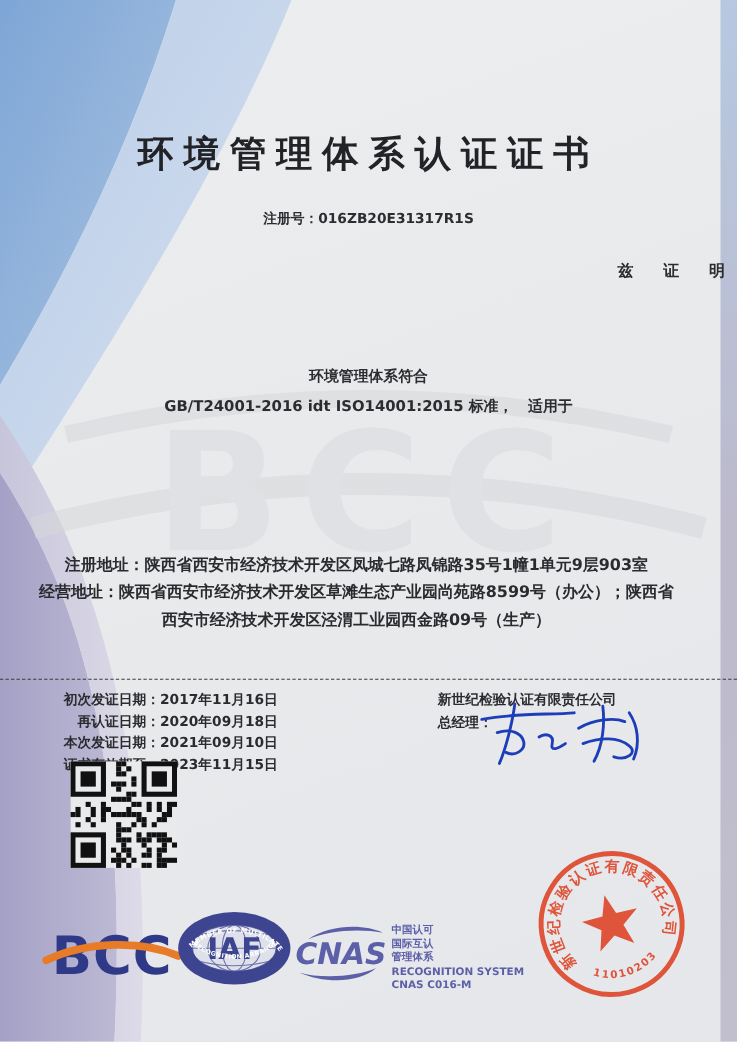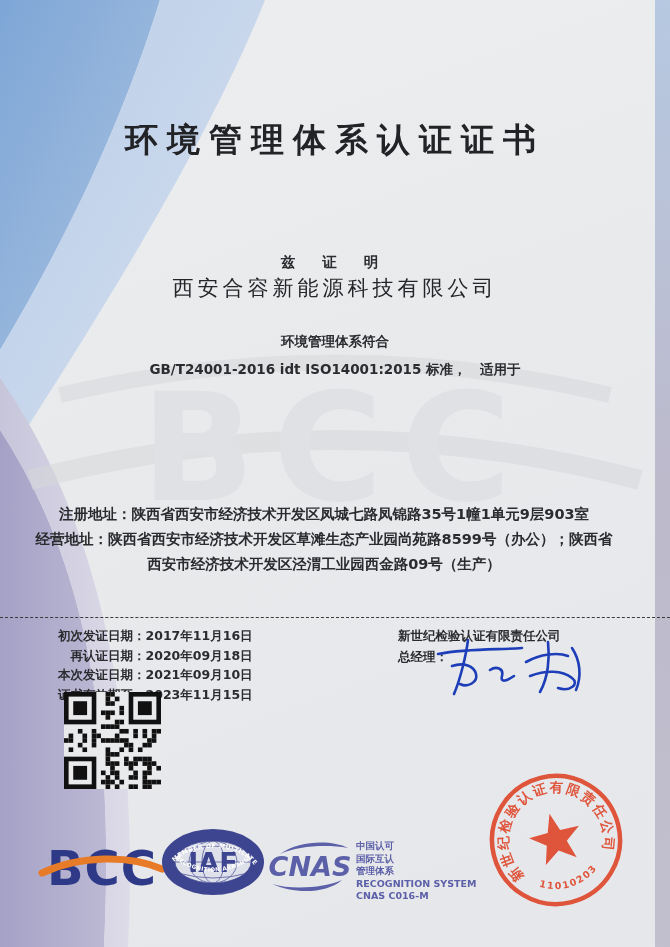--- a/index.html
+++ b/index.html
@@ -18,21 +18,21 @@
 
   .abs{position:absolute;}
   .ctr{left:0;width:670px;text-align:center;}
 
   .title{
     top:118px;font-family:"DejaVu Serif","Liberation Serif",serif;
     font-size:33px;font-weight:700;letter-spacing:9px;color:#222326;
   }
   .reg-line{top:191px;font-size:12.5px;color:#2c2d30;font-weight:700;}
   .credit-line{top:208px;font-size:12.5px;color:#2c2d30;font-weight:700;}
-  .certify{top:253px;font-size:14.5px;letter-spacing:11px;color:#2b2c2f;font-weight:700;}
+  .certify{top:237px;font-size:14.5px;letter-spacing:11px;color:#2b2c2f;font-weight:700;text-align:right;}
   .company{top:274px;font-size:21px;letter-spacing:4px;color:#242528;font-family:"DejaVu Serif","Liberation Serif",serif;}
   .conform{top:333px;font-size:13.5px;color:#2b2c2f;font-weight:700;}
   .standard{top:361px;font-size:13.5px;color:#2b2c2f;font-weight:700;}
   .scope{top:432px;font-size:15.5px;color:#28292c;font-weight:700;letter-spacing:1px;}
 
   .addr-block{
     top:502px;left:34px;width:580px;text-align:center;
     font-size:14.5px;font-weight:700;color:#2a2b2e;line-height:25px;
   }
   .dotted{
@@ -109,23 +109,25 @@
       <path d="M60,395 Q335,330 610,395" stroke="#d7d8db" stroke-width="16" fill="none"></path>
       <path d="M30,480 Q335,400 640,480" stroke="#d7d8db" stroke-width="20" fill="none"></path>
       <text class="wm-text" x="335" y="500" text-anchor="middle" font-size="150" fill="#dadbde" letter-spacing="18">BCC</text>
     </g>
   </svg>
 
   <div class="content">
 
     <div class="abs ctr title">环境管理体系认证证书</div>
 
+    <div class="abs ctr reg-line">
+      <span>注册号：</span><span>016ZB20E31317R1S</span>
+    </div>
 
     <div class="abs ctr certify">兹 证 明</div>
-    <div class="abs ctr company">西安合容新能源科技有限公司</div>
     <div class="abs ctr conform">环境管理体系符合</div>
     <div class="abs ctr standard">GB/T24001-2016 idt ISO14001:2015 标准，　适用于</div>
 
     <div class="abs addr-block">
       <div>
         <span>注册地址：</span><span>陕西省西安市经济技术开发区凤城七路凤锦路35号1幢1单元9层903室</span>
       </div>
       <div>
         <span>经营地址：</span><span>陕西省西安市经济技术开发区草滩生态产业园尚苑路8599号（办公）；陕西省西安市经济技术开发区泾渭工业园西金路09号（生产）</span>
       </div>

